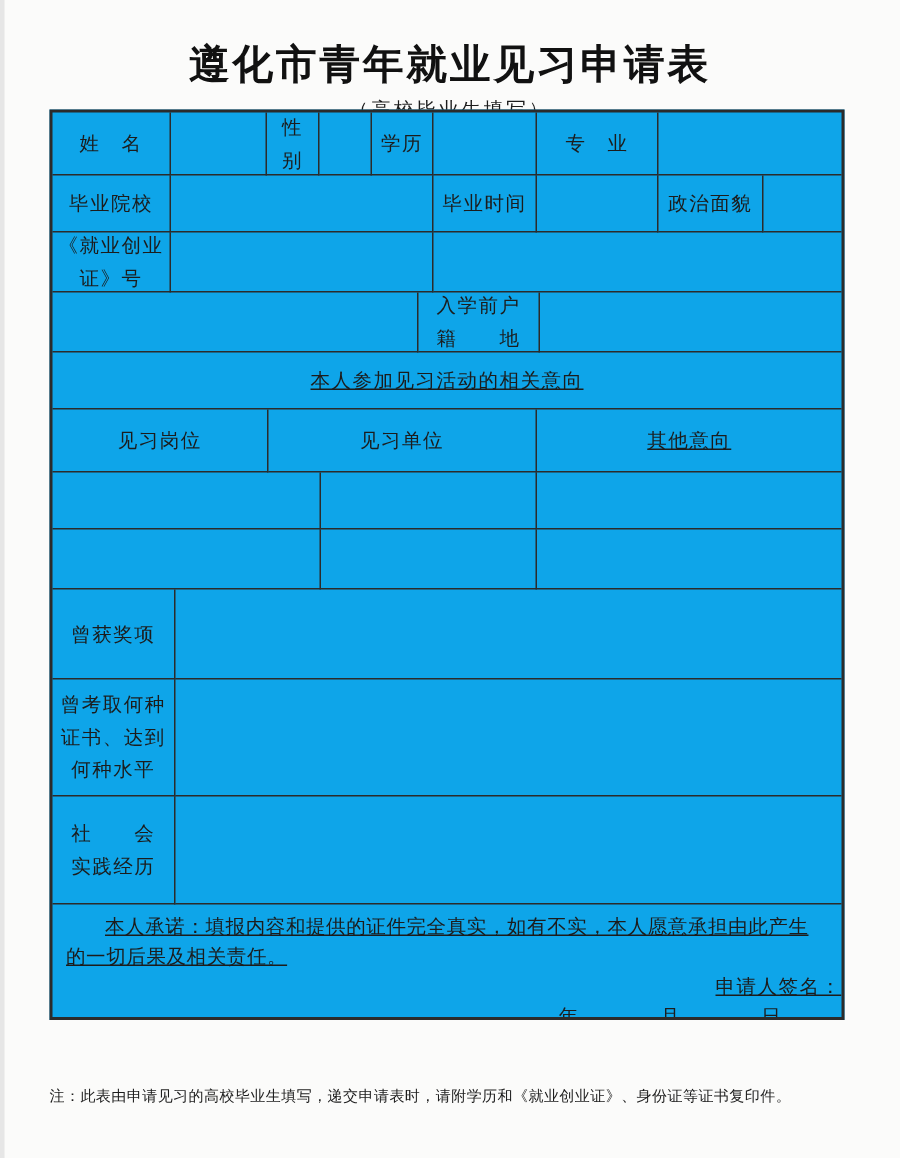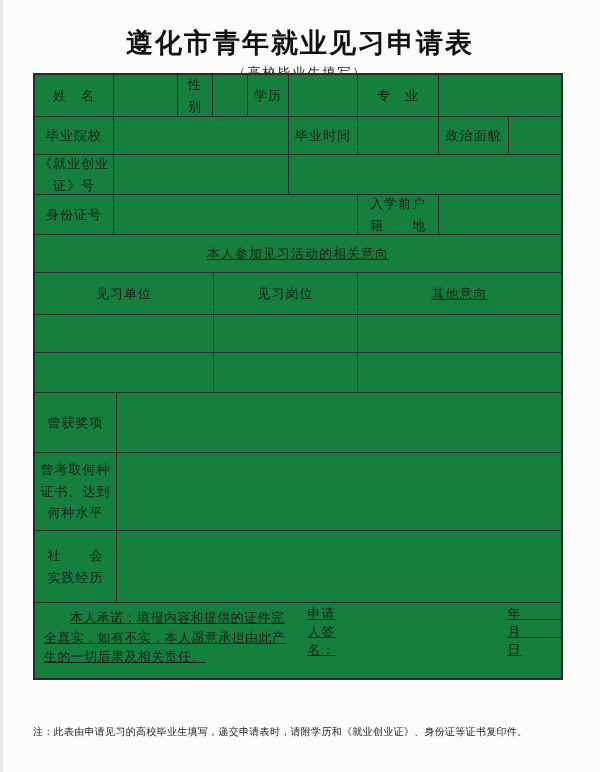--- a/index.html
+++ b/index.html
@@ -24,21 +24,21 @@
     margin-top:17px;
   }
   .subtitle{
     position:absolute;top:64px;left:0;width:600px;
     text-align:center;font-size:13px;letter-spacing:2px;
   }
   .form-table{
     position:absolute;left:33px;top:73px;width:530px;
     border:2px solid #2b2b2b;
     box-sizing:border-box;
-    background:#15803d;
+    background:#0ea5e9;
   }
   .row{display:flex;box-sizing:border-box;}
   .cell{
     box-sizing:border-box;
     border-right:1px solid #2b2b2b;
     border-bottom:1px solid #2b2b2b;
     display:flex;align-items:center;justify-content:center;
     font-size:13px;letter-spacing:1px;
     text-align:center;
     overflow:hidden;
@@ -50,30 +50,30 @@
   .h42{height:42px}.h38{height:38px}.h40{height:40px}
   .h60{height:60px}.h78{height:78px}.h72{height:72px}.h75{height:75px}
   
   .c35{flex:0 0 35px}.c41{flex:0 0 41px}.c64{flex:0 0 64px}
   .c69{flex:0 0 69px}.c70{flex:0 0 70px}.c79{flex:0 0 79px}
   .c81{flex:0 0 81px}.c82{flex:0 0 82px}.c144{flex:0 0 144px}
   .c175{flex:0 0 175px}.c179{flex:0 0 179px}.c244{flex:0 0 244px}
   .grow{flex:1 1 auto}
   
   .decl{
-    align-items:stretch;justify-content:flex-start;
+    flex-direction:column;align-items:stretch;justify-content:flex-start;
     text-align:left;
   }
   .decl-text{
     margin:5px 9px 0 9px;
     text-indent:2em;
     font-size:13px;line-height:1.5;letter-spacing:.4px;
   }
   .sig-line{
-    text-align:right;padding-right:118px;
+    text-align:right;
     font-size:13px;letter-spacing:1px;margin-top:2px;
   }
   .date-line{
     text-align:right;padding-right:40px;
     font-size:13px;letter-spacing:.5px;margin-top:2px;
   }
   .note{
     position:absolute;left:33px;top:724px;width:540px;
     font-size:10px;line-height:1.6;letter-spacing:.3px;
     text-align:left;
@@ -119,39 +119,38 @@
       <div>
           <span>《就业创业</span>
           <span>证》号</span>
         </div>
     </div>
     <div class="cell c175"></div>
     <div class="cell grow"></div>
   </div>
 
   <div class="row h40">
-    <div class="cell c79">身份证号</div>
     <div class="cell c244"></div>
     <div class="cell c81 lines">
       <div>
           <span>入学前户</span>
           <span>籍　　地</span>
         </div>
     </div>
     <div class="cell grow"></div>
   </div>
 
 
   <div class="row h38">
     <div class="cell grow">本人参加见习活动的相关意向</div>
   </div>
 
   <div class="row h42">
+    <div class="cell c144">见习岗位</div>
     <div class="cell c179">见习单位</div>
-    <div class="cell c144">见习岗位</div>
     <div class="cell grow">其他意向</div>
   </div>
 
   <div class="row h38">
     <div class="cell c179"></div>
     <div class="cell c144"></div>
     <div class="cell grow"></div>
   </div>
 
   <div class="row h40">

